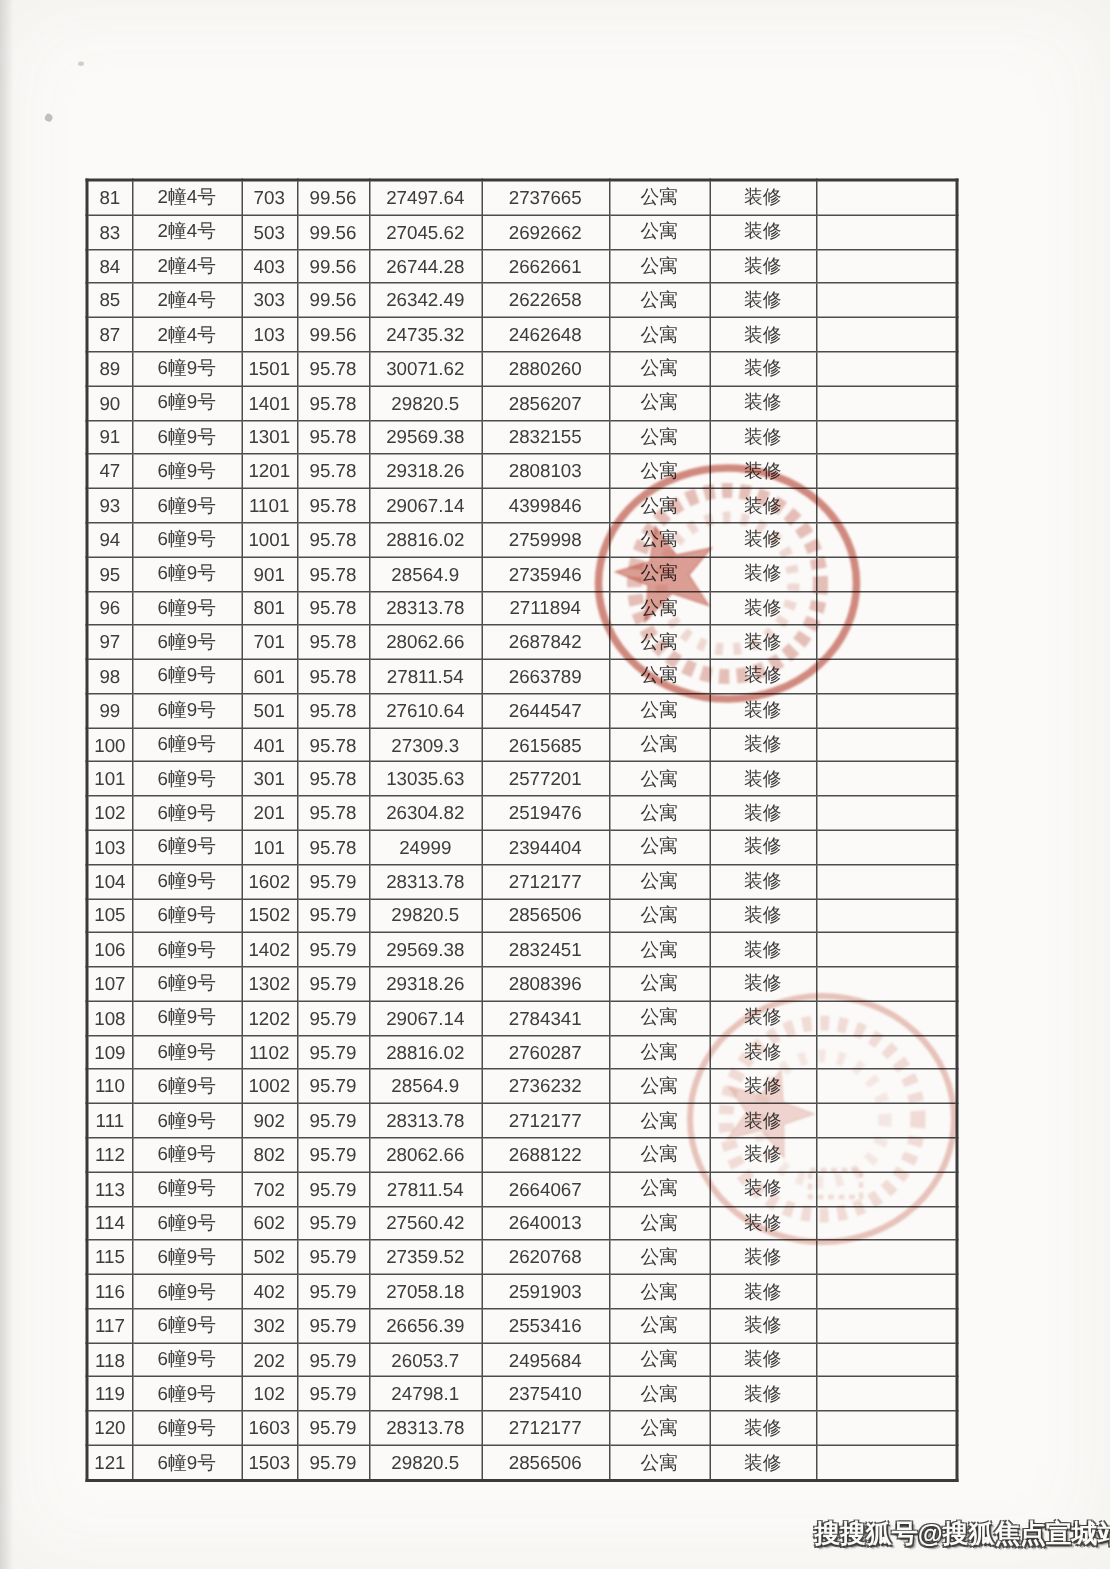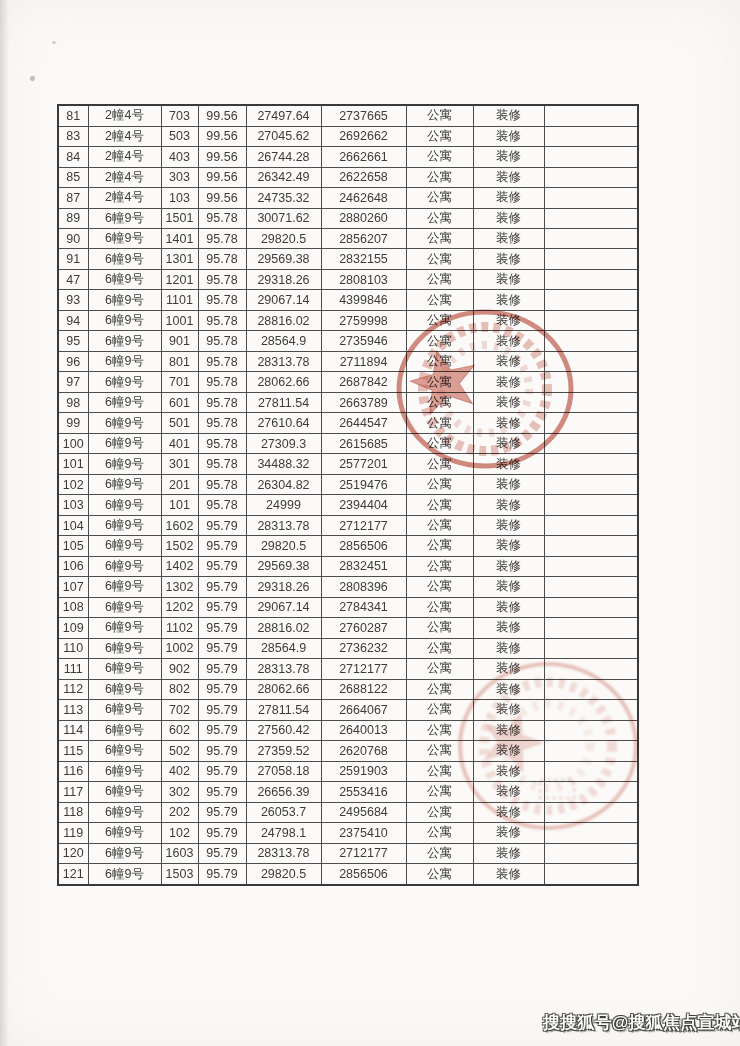--- a/index.html
+++ b/index.html
@@ -15,21 +15,21 @@
   }
   .vignette{
     position:absolute;inset:0;box-shadow:inset 0 0 60px rgba(120,115,105,.07);
     pointer-events:none;
   }
   .speck{position:absolute;background:#a8a6a2;border-radius:50%;}
   .speck.s1{left:52px;top:41px;width:4px;height:3px;opacity:.5;}
   .speck.s2{left:30px;top:76px;width:5px;height:5px;opacity:.7;transform:rotate(35deg);border-radius:40% 60% 50% 50%;}
 
   table.price{
-    position:absolute;left:57px;top:104px;width:580px;height:782px;
+    position:absolute;left:57px;top:119px;width:580px;height:869px;
     border-collapse:collapse;table-layout:fixed;
     filter:blur(.25px);
   }
   table.price td{
     border:1px solid #4d4d4d;
     text-align:center;vertical-align:middle;
     font-size:12.5px;color:#3d3c3b;
     padding:0;white-space:nowrap;overflow:hidden;
   }
   table.price{border:2px solid #3a3a3a;}
@@ -255,21 +255,21 @@
         <td>2615685</td>
         <td>公寓</td>
         <td>装修</td>
         <td></td>
       </tr>
       <tr>
         <td>101</td>
         <td>6幢9号</td>
         <td>301</td>
         <td>95.78</td>
-        <td>34488.32</td>
+        <td>13035.63</td>
         <td>2577201</td>
         <td>公寓</td>
         <td>装修</td>
         <td></td>
       </tr>
       <tr>
         <td>102</td>
         <td>6幢9号</td>
         <td>201</td>
         <td>95.78</td>

